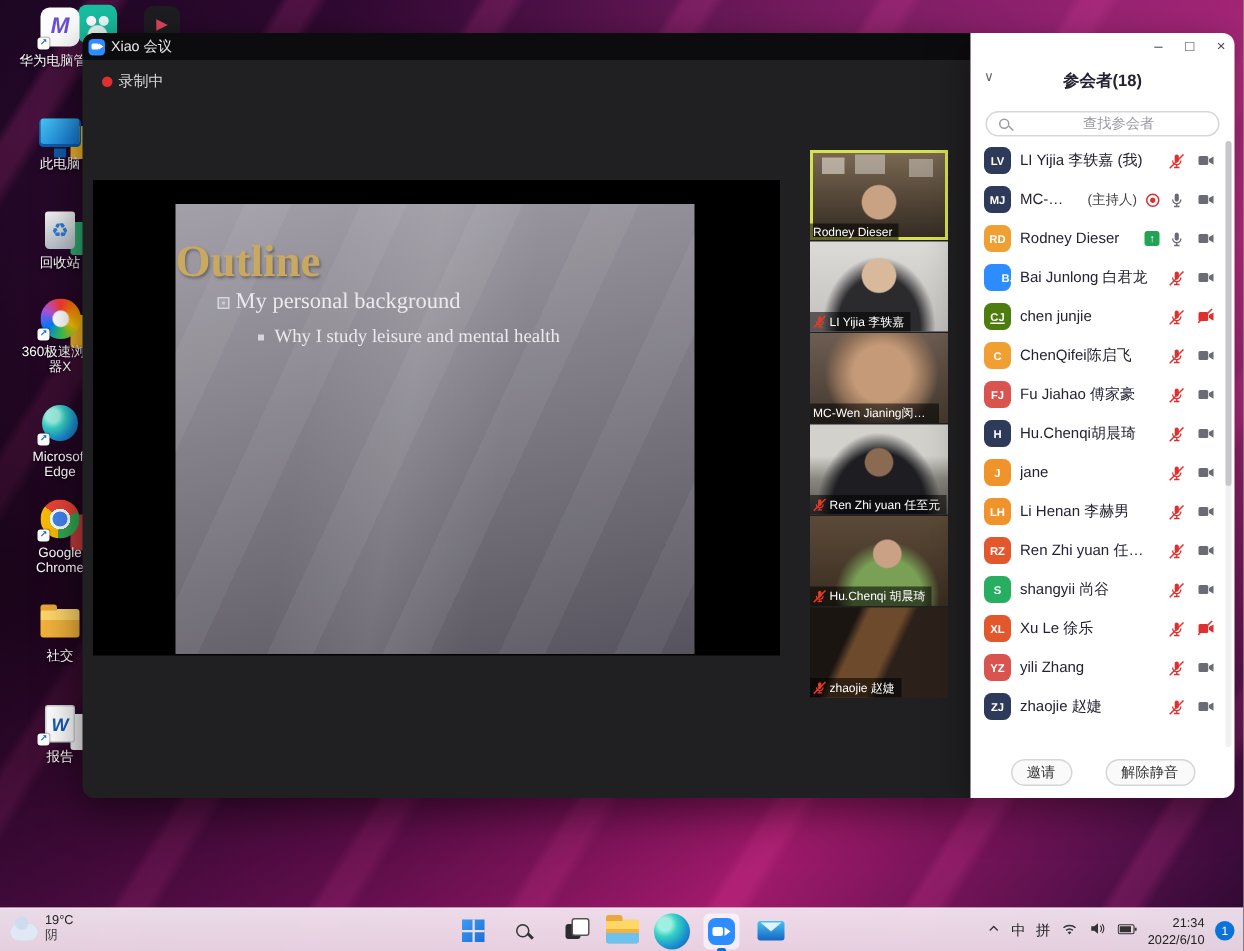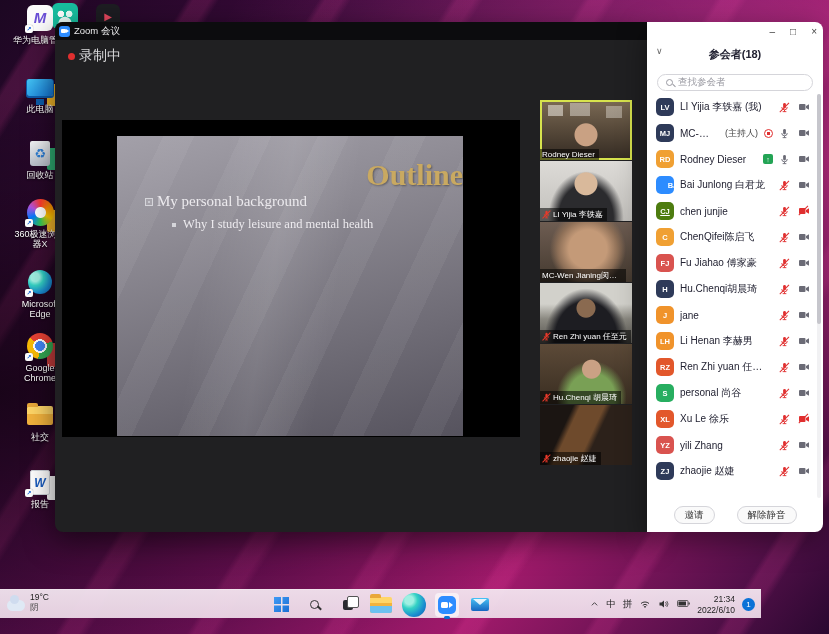--- a/index.html
+++ b/index.html
@@ -66,30 +66,30 @@
   .zoom-window { position:absolute; left:55px; top:22px; width:592px; height:510px; background:#202022;
     border-radius:8px 0 0 8px; box-shadow:0 8px 30px rgba(0,0,0,.55); z-index:2; }
   .zw-titlebar { position:absolute; left:0; top:0; right:0; height:18px; background:#0c0c0e; border-radius:8px 0 0 0;
     display:flex; align-items:center; padding-left:4px; gap:4px; }
   .zw-appicon { width:11px; height:11px; border-radius:3px; background:#2d8cff; position:relative; }
   .zw-appicon::after { content:""; position:absolute; left:2px; top:3.5px; width:5px; height:4px; background:#fff; border-radius:1px; }
   .zw-appicon::before { content:""; position:absolute; right:1px; top:3.5px; border-left:3px solid #fff; border-top:2px solid transparent; border-bottom:2px solid transparent; }
   .zw-title { font-size:9.5px; color:#e8e8ea; }
   .rec-indicator { position:absolute; left:13px; top:25px; display:flex; align-items:center; gap:4px; }
   .rec-dot { width:7px; height:7px; border-radius:50%; background:#e02f2f; }
-  .rec-text { font-size:14px; color:#d8d8da; }
+  .rec-text { font-size:10px; color:#d8d8da; }
 
   .share-stage { position:absolute; left:7px; top:98px; width:458px; height:317px; background:#000; }
   .slide { position:absolute; left:55px; top:16px; width:346px; height:300px; color:#eceaee;
     font-family:"Liberation Serif","DejaVu Serif",serif;
     background:
       linear-gradient(100deg, transparent 28%, rgba(255,255,255,.10) 45%, transparent 62%),
       repeating-linear-gradient(115deg, transparent 0 42px, rgba(255,255,255,.05) 42px 70px),
       linear-gradient(165deg,#a3a0a9 0%,#8d8a93 30%,#6e6b75 70%,#56535e 100%); }
-  .slide-title { position:absolute; left:0; right:0; top:22px; text-align:right; font-size:30px; font-weight:bold; color:#c9a961;
+  .slide-title { position:absolute; left:0; right:0; top:22px; text-align:left; font-size:30px; font-weight:bold; color:#c9a961;
     text-shadow:1px 1px 2px rgba(0,0,0,.35); }
   .bullet1 { position:absolute; left:28px; top:57px; display:flex; align-items:center; gap:4px; font-size:15px; }
   .sqb { width:8px; height:8px; border:1px solid #d5d5da; background:rgba(255,255,255,.12); position:relative; }
   .sqb::after { content:""; position:absolute; left:2px; top:2px; width:2px; height:2px; background:#c9c9cf; }
   .bullet2 { position:absolute; left:55px; top:81px; display:flex; align-items:center; gap:7px; font-size:12.5px; }
   .sqb2 { width:4px; height:4px; background:#d5d5da; }
 
   .thumbs { position:absolute; left:485px; top:78px; width:92px; display:flex; flex-direction:column; gap:1px; }
   .thumb { position:relative; width:92px; height:60px; background:#333; overflow:hidden; }
   .thumb[data-active="true"] { outline:2px solid #d7e34d; outline-offset:-2px; }
@@ -127,21 +127,21 @@
     border-radius:0 8px 8px 0; box-shadow:0 8px 30px rgba(0,0,0,.45); }
   .panel-titlebar { position:absolute; top:0; right:6px; height:20px; display:flex; align-items:center; gap:15px; }
   .wbtn { font-size:10px; color:#444; cursor:pointer; line-height:20px; }
   .panel-header { position:absolute; top:22px; left:0; right:0; height:20px; }
   .chev { position:absolute; left:9px; top:2px; font-size:9px; color:#666; cursor:pointer; }
   .ph-title { display:block; text-align:center; font-size:11px; color:#232333; font-weight:bold; line-height:20px; }
   .psearch { position:absolute; left:10px; right:10px; top:52px; height:17px; border:1px solid #d5d5da; border-radius:9px;
     display:flex; align-items:center; gap:5px; padding:0 8px; background:#fff; }
   .search-glyph { width:7px; height:7px; border:1.2px solid #9a9aa2; border-radius:50%; position:relative; flex:none; }
   .search-glyph::after { content:""; position:absolute; width:4px; height:1.2px; background:#9a9aa2; transform:rotate(45deg); right:-3.5px; bottom:-1px; }
-  .psearch .ph { font-size:9.5px; color:#9a9aa2; }
+  .psearch .ph { font-size:9.5px; color:#9a9aa2;margin-left:44px; }
 
   .plist { position:absolute; left:0; right:6px; top:72px; height:408px; overflow:hidden; }
   .prow { display:flex; align-items:center; height:26px; padding-left:9px; gap:6px; }
   .avatar { width:18px; height:18px; border-radius:5px; color:#fff; font-size:7.5px; font-weight:bold;
     display:flex; align-items:center; justify-content:center; flex:none; }
   .pname { font-size:10px; color:#232333; white-space:nowrap; overflow:hidden; text-overflow:ellipsis; min-width:0; }
   .spacer { flex:1; }
   .prole { font-size:9px; color:#444; white-space:nowrap; }
   .prole:empty { display:none; }
   .pbadge { display:none; flex:none; }
@@ -157,21 +157,21 @@
   .icn[data-state="muted"], .icn[data-state="off"] { color:#e02f2f; }
   .icn[data-state="muted"]::after, .icn[data-state="off"]::after { content:""; position:absolute; left:-1px; top:5px;
     width:13px; height:1.3px; background:#e02f2f; transform:rotate(-45deg); }
   .pscroll { position:absolute; right:2px; top:72px; width:4px; height:404px; background:#f1f1f3; border-radius:2px; }
   .pthumb { width:4px; height:230px; background:#c6c6cc; border-radius:2px; }
   .pbtns { position:absolute; left:0; right:0; bottom:4px; height:26px; display:flex; align-items:center; justify-content:center; gap:22px; }
   .pbtns button { font-family:inherit; font-size:9.5px; color:#333; background:#fafafa; border:1px solid #d5d5da;
     border-radius:9px; height:18px; padding:0 10px; cursor:pointer; }
 
   
-  .taskbar { position:absolute; left:0; bottom:16px; width:761px; height:29px;
+  .taskbar { position:absolute; left:0; bottom:0; width:829px; height:29px;
     background:linear-gradient(rgba(243,229,240,.95),rgba(236,217,231,.95)); border-top:1px solid rgba(255,255,255,.45); z-index:4; }
   .weather { position:absolute; left:7px; top:3px; display:flex; align-items:center; gap:5px; cursor:pointer; }
   .cloud { width:18px; height:11px; background:#dfe9f5; border-radius:8px; position:relative; margin-top:6px; }
   .cloud::before { content:""; position:absolute; left:3px; top:-5px; width:9px; height:9px; border-radius:50%; background:#cfdcef; }
   .wcol { display:flex; flex-direction:column; line-height:1.15; }
   .wtemp { font-size:8.5px; color:#222; }
   .wcond { font-size:8.5px; color:#444; }
   .tb-center { position:absolute; left:0; right:0; top:0; height:29px; display:flex; align-items:center; justify-content:center; gap:9px; }
   .tb-icon { position:relative; width:24px; height:24px; display:flex; align-items:center; justify-content:center; border-radius:4px; cursor:pointer; }
   .tb-icon[data-active="true"] { background:rgba(255,255,255,.6); }
@@ -269,21 +269,21 @@
         </span>
         <span class="dlabel">报告</span>
       </div>
 
 
   </div>
 
   <div class="zoom-window">
     <div class="zw-titlebar">
       <span class="zw-appicon"></span>
-      <span class="zw-title">Zoom 会议</span>
+      <span class="zw-title">Xiao 会议</span>
     </div>
 
     <div class="rec-indicator">
       <span class="rec-dot"></span>
       <span class="rec-text">录制中</span>
     </div>
 
     <div class="share-stage">
       <div class="slide">
         <div class="slide-title">Outline</div>
@@ -588,21 +588,21 @@
           <span class="icn cam" data-state="on">
             <svg viewBox="0 0 24 24" width="12" height="12">
               <rect x="2" y="6" width="13" height="12" rx="2" fill="currentColor"></rect>
               <path fill="currentColor" d="M16 10l6-3.5v11L16 14z"></path>
             </svg>
           </span>
         </div>
 
         <div class="prow">
           <span class="avatar" style="background: rgb(39, 174, 96);">S</span>
-          <span class="pname">personal 尚谷</span>
+          <span class="pname">shangyii 尚谷</span>
           <span class="spacer"></span>
 
           <span class="icn mic" data-state="muted">
             <svg viewBox="0 0 24 24" width="11" height="11">
               <path fill="currentColor" d="M12 14a3 3 0 0 0 3-3V5a3 3 0 0 0-6 0v6a3 3 0 0 0 3 3z"></path>
               <path fill="none" stroke="currentColor" stroke-width="2" d="M6 11a6 6 0 0 0 12 0M12 17v4M8 21h8"></path>
             </svg>
           </span>
           <span class="icn cam" data-state="on">
             <svg viewBox="0 0 24 24" width="12" height="12">

